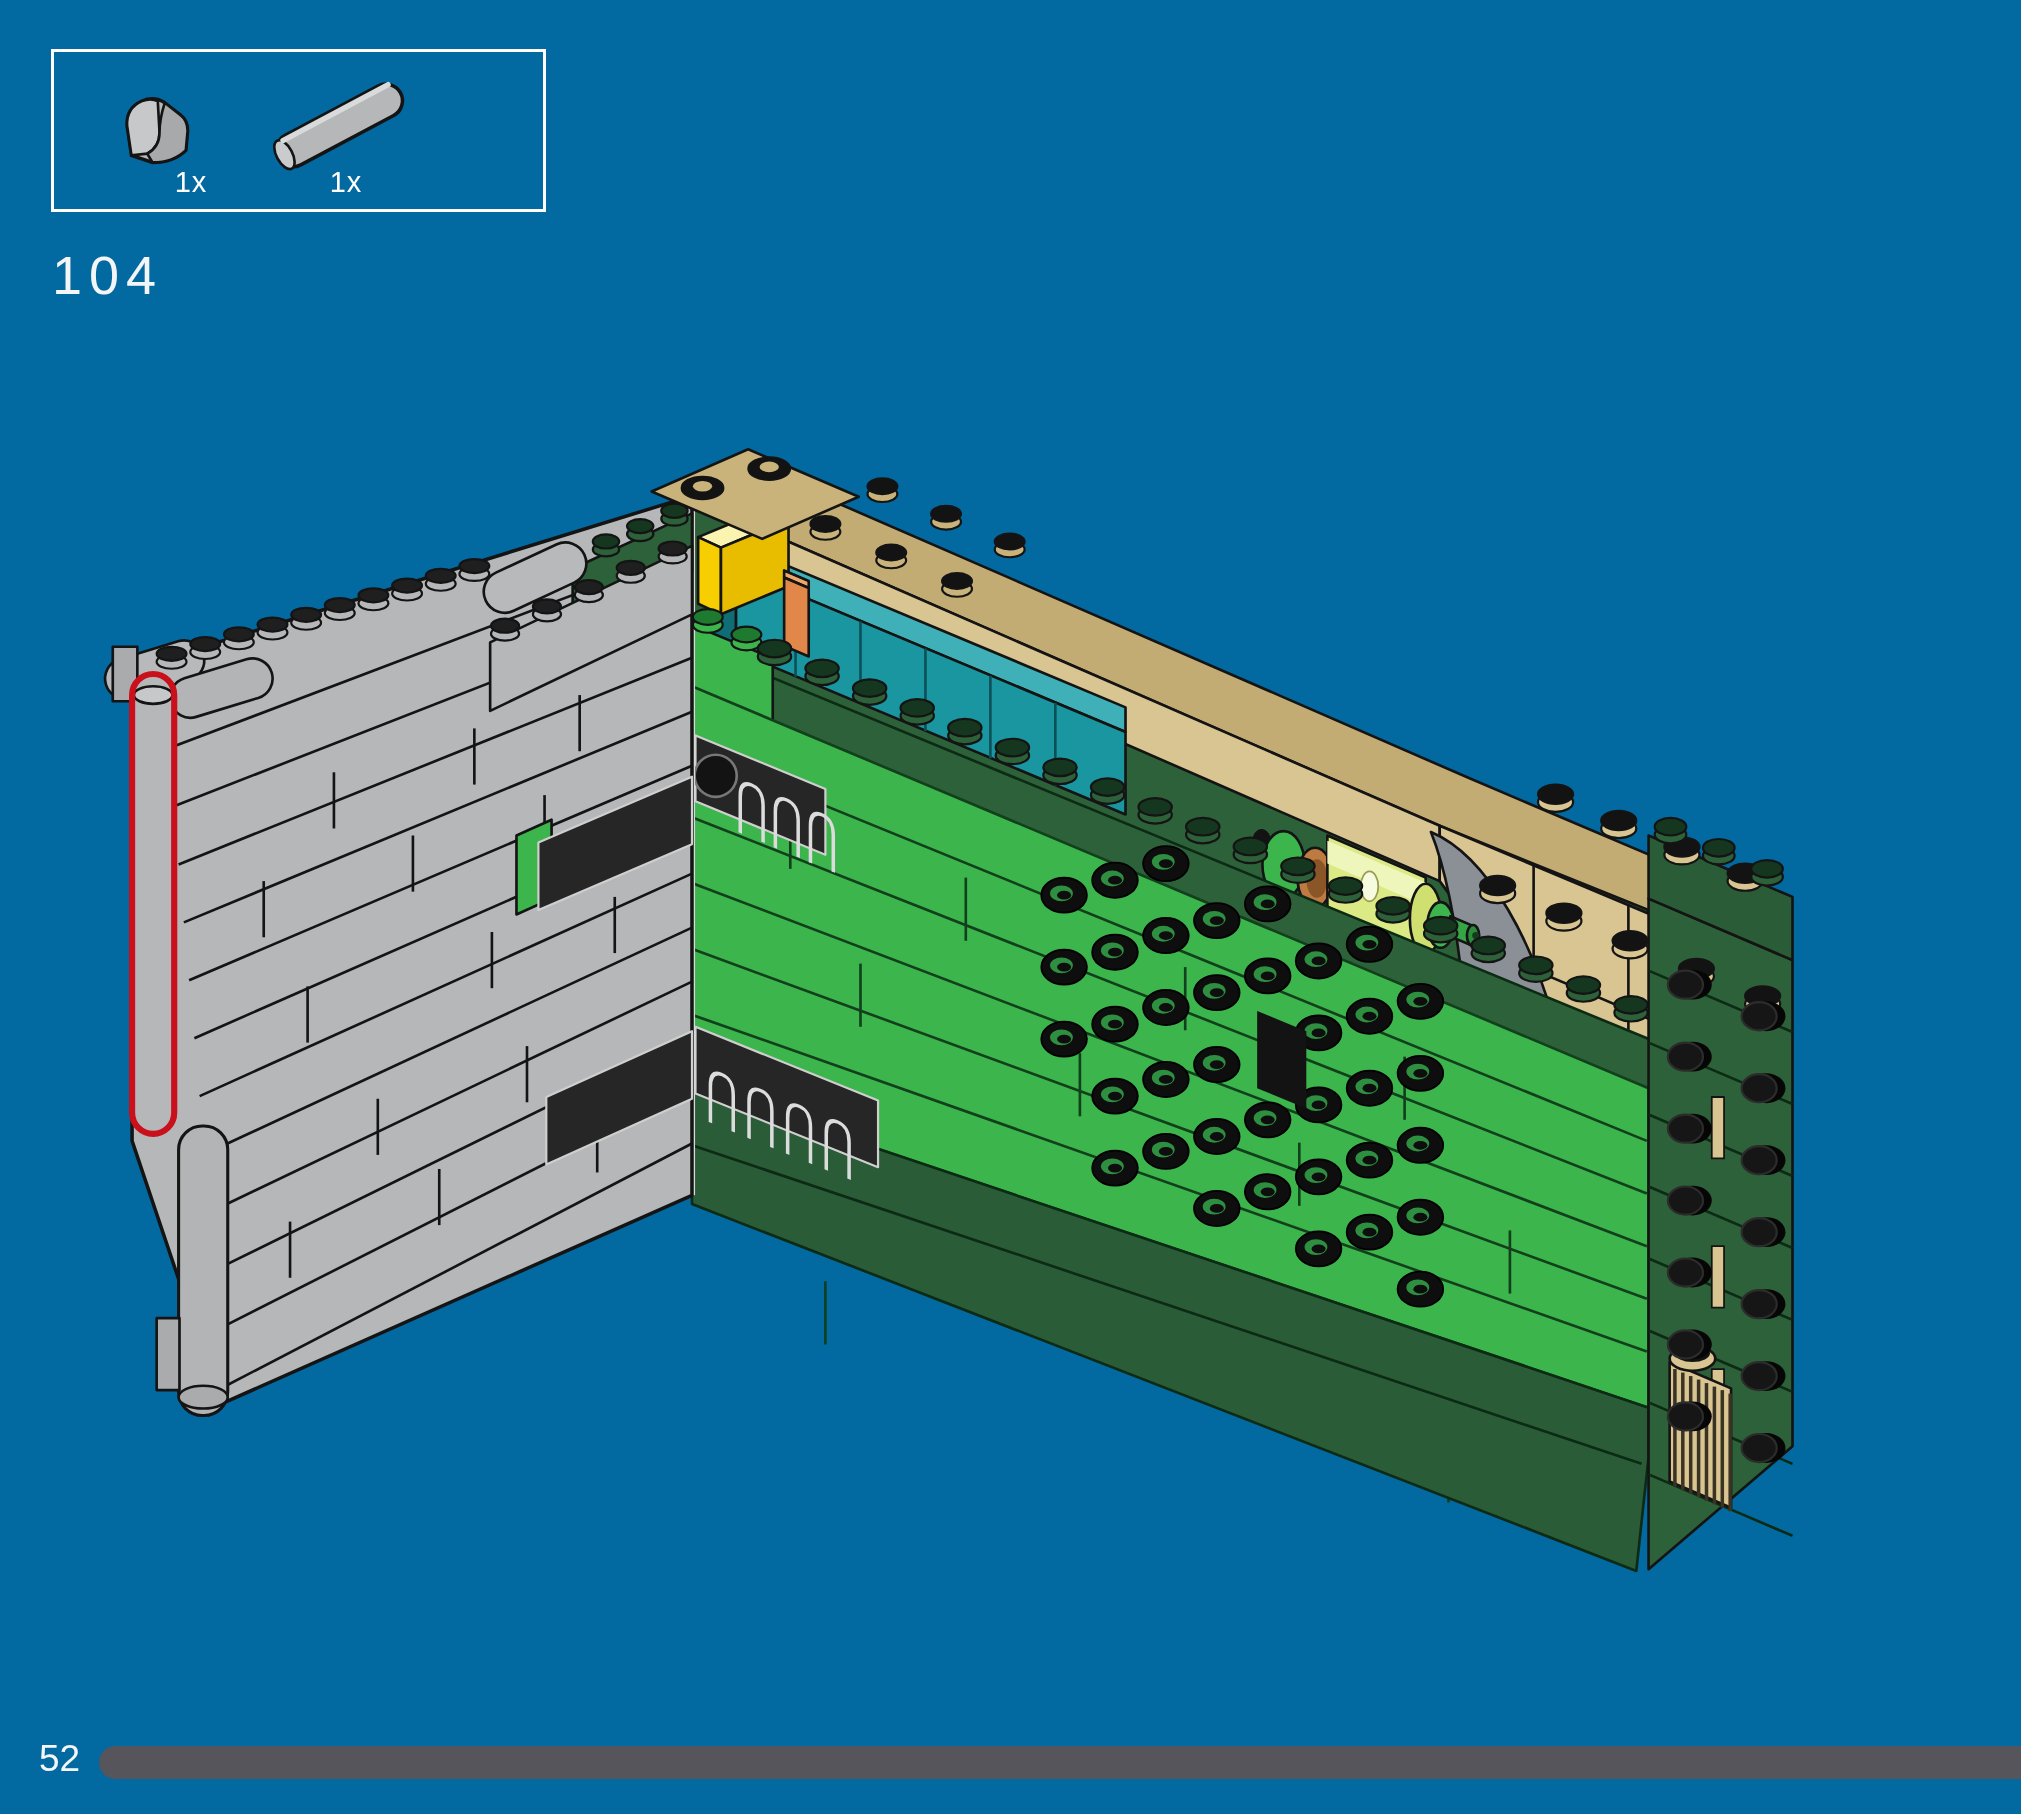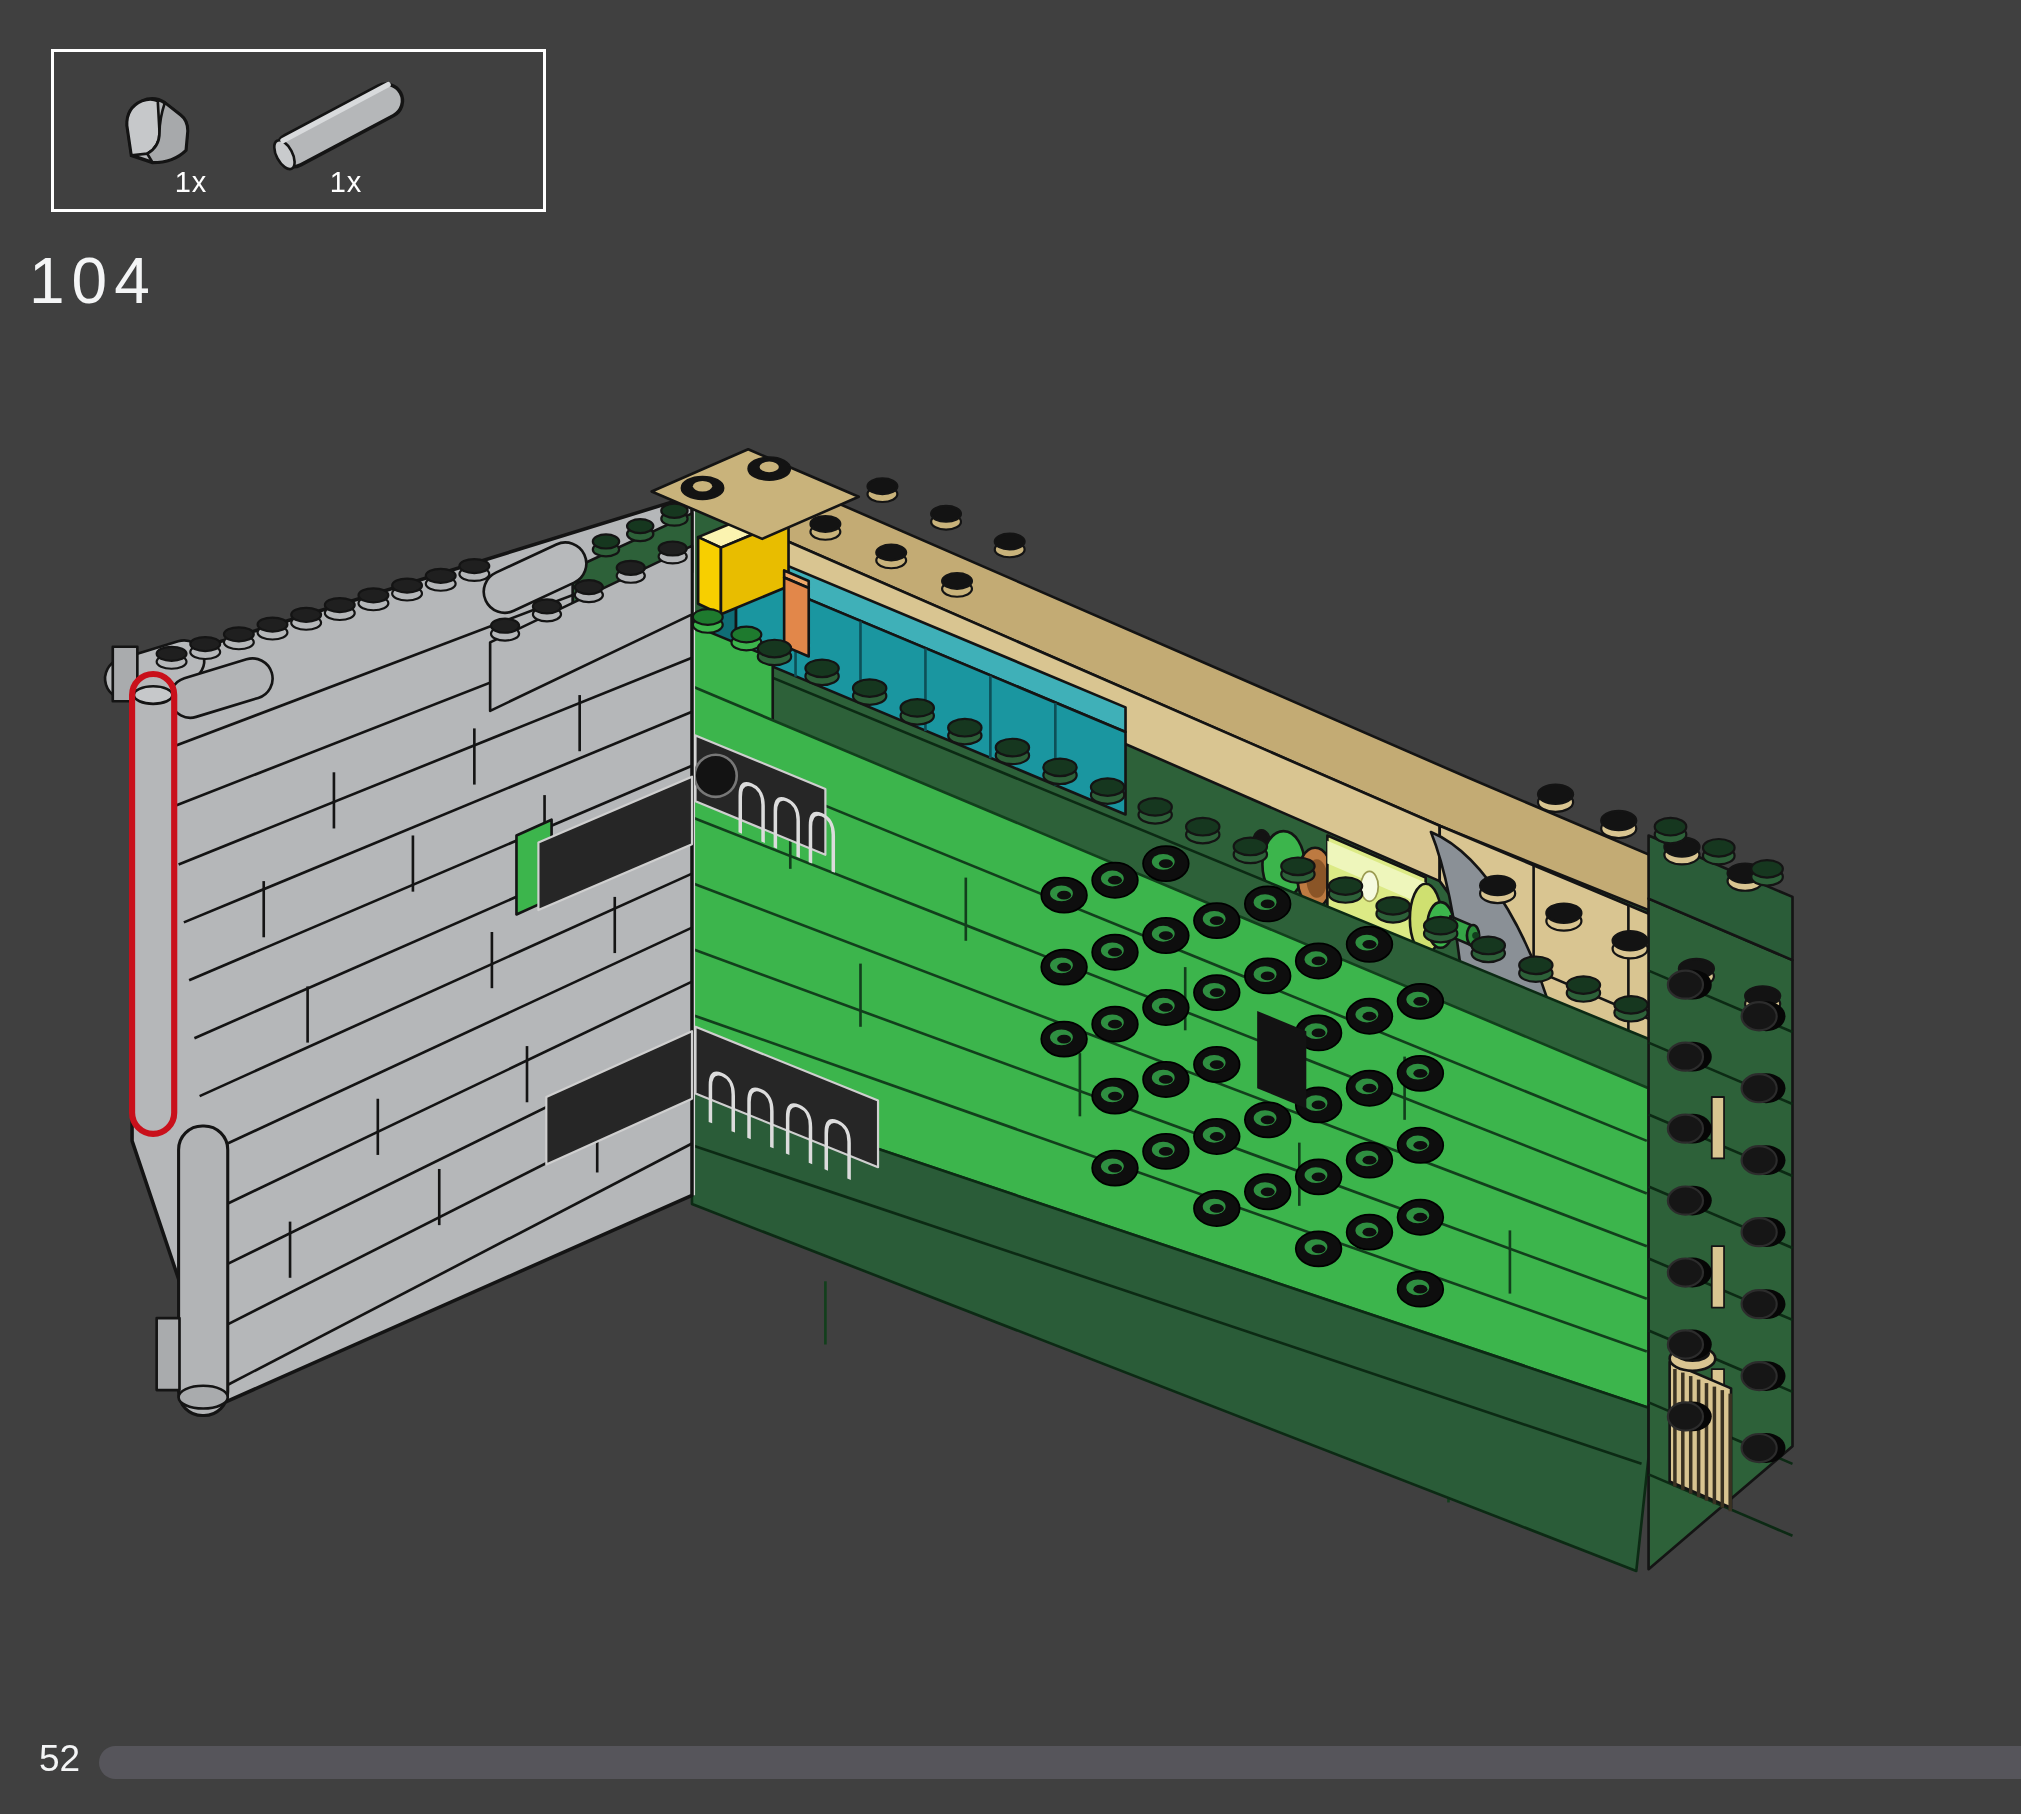--- a/index.html
+++ b/index.html
@@ -2,32 +2,32 @@
 <html style="font-size:14px"><head>
 <meta charset="utf-8">
 <style>
   html,body{margin:0;padding:0;background:#555;}
   .page{position:relative;width:2022px;height:1814px;overflow:hidden;
         font-family:"Liberation Sans",sans-serif;background:#8A9096;}
   .parts-box{position:absolute;left:51px;top:49px;width:495px;height:163px;
              border:3.5px solid #fff;box-sizing:border-box;}
   .part-label{position:absolute;width:70px;text-align:center;color:#fff;
               font-size:29px;letter-spacing:0.9px;}
-  .step-number{position:absolute;left:29px;top:244px;color:#F4F5F6;
-               font-size:64px;letter-spacing:7px;font-weight:400;}
+  .step-number{position:absolute;left:52px;top:244px;color:#F4F5F6;
+               font-size:54px;letter-spacing:7px;font-weight:400;}
   .footer-page-number{position:absolute;left:39px;top:1738px;color:#F4F5F6;
                       font-size:37px;}
   .progress-track{position:absolute;left:99px;top:1746px;width:1922px;height:33px;
                   border-radius:16.7px 0 0 16.7px;}
   .abs{position:absolute;}
 </style>
 </head>
 <body>
 
-<div class="page" style="background: #404040;">
+<div class="page" style="background: #0369a1;">
 
   <div class="parts-box" style="border-color: rgb(255, 255, 255);">
     <svg width="488" height="156" viewBox="0 0 556 178">
 
       <g>
         <path d="M88,118 L83,84 Q82,64 100,56 Q114,50 126,58 L144,72 Q152,78 152,90 L150,112 Q136,126 112,126 Z" fill="#B5B7B9" stroke="#141414" stroke-width="4"></path>
         <path d="M88,118 L83,84 Q82,64 100,56 Q110,52 118,56 L120,92 Q120,108 106,116 Z" fill="#C6C8CA" stroke="#141414" stroke-width="3"></path>
         <path d="M120,92 Q120,108 106,116 L112,126 Q136,126 150,112 L152,90 Q152,78 144,72 L126,58 Q120,76 120,92 Z" fill="#A7A9AB" stroke="#141414" stroke-width="3"></path>
       </g>
 

